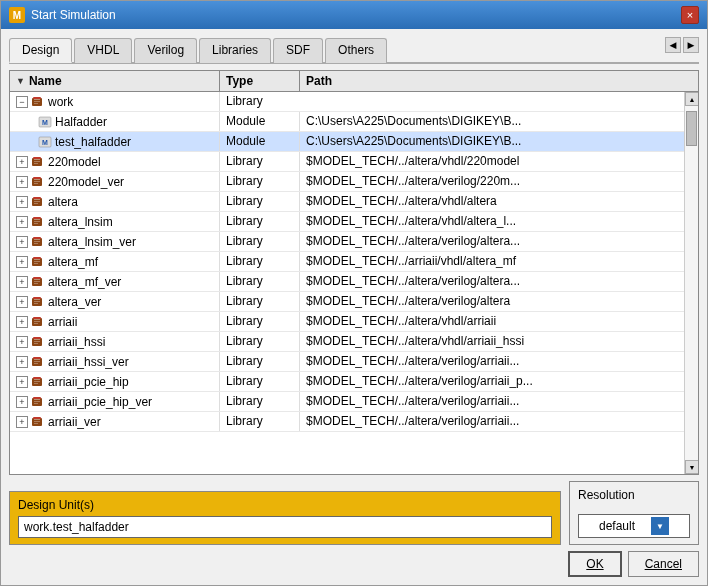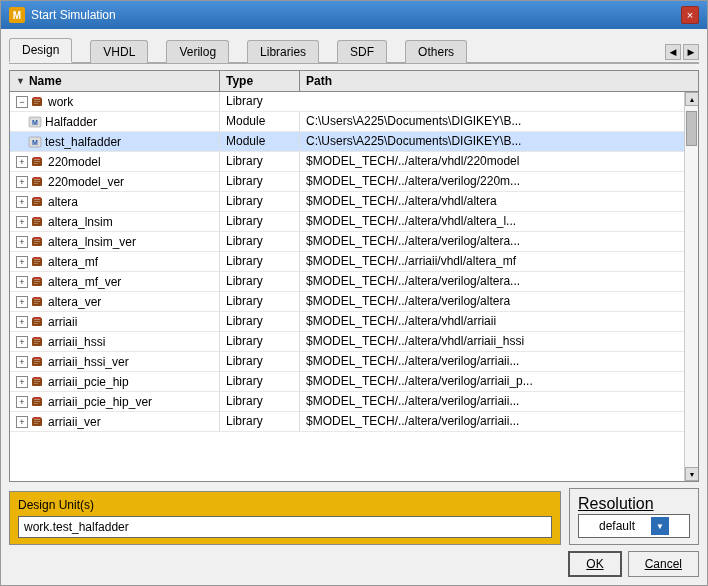--- a/index.html
+++ b/index.html
@@ -68,23 +68,22 @@
     .dialog-body {
       flex: 1;
       display: flex;
       flex-direction: column;
       padding: 8px;
       gap: 6px;
       overflow: hidden;
     }
     .tabs-row {
       display: flex;
-      align-items: flex-end;
       border-bottom: 2px solid #aaa;
-      gap: 16px;
+      gap: 0;
       flex-shrink: 0;
     }
     .tab {
       padding: 4px 12px;
       border: 1px solid #aaa;
       border-bottom: none;
       background: #ddd;
       cursor: pointer;
       font-size: 12px;
       margin-right: 2px;
@@ -188,21 +187,21 @@
       height: 12px;
     }
     .mod-icon {
       width: 14px;
       height: 12px;
       display: inline-flex;
       align-items: center;
       justify-content: center;
       flex-shrink: 0;
     }
-    .indent-1 { padding-left: 18px; }
+    .indent-1 { padding-left: 28px; }
     .bottom-section {
       display: flex;
       gap: 8px;
       flex-shrink: 0;
       align-items: flex-end;
     }
     .design-unit-box {
       flex: 1;
       border: 1px solid #888;
       padding: 6px 8px;
@@ -220,23 +219,22 @@
       background: white;
       outline: none;
     }
     .resolution-box {
       border: 1px solid #888;
       padding: 6px 8px;
       background: #f0f0f0;
       min-width: 130px;
     }
     .resolution-label {
-      font-size: 16px;
-      margin-bottom: 1px;
-      text-decoration: underline;
+      font-size: 12px;
+      margin-bottom: 12px;
     }
     .resolution-select {
       display: flex;
       align-items: center;
       border: 1px solid #666;
       background: white;
       padding: 2px 20px;
       font-size: 12px;
       gap: 4px;
     }

